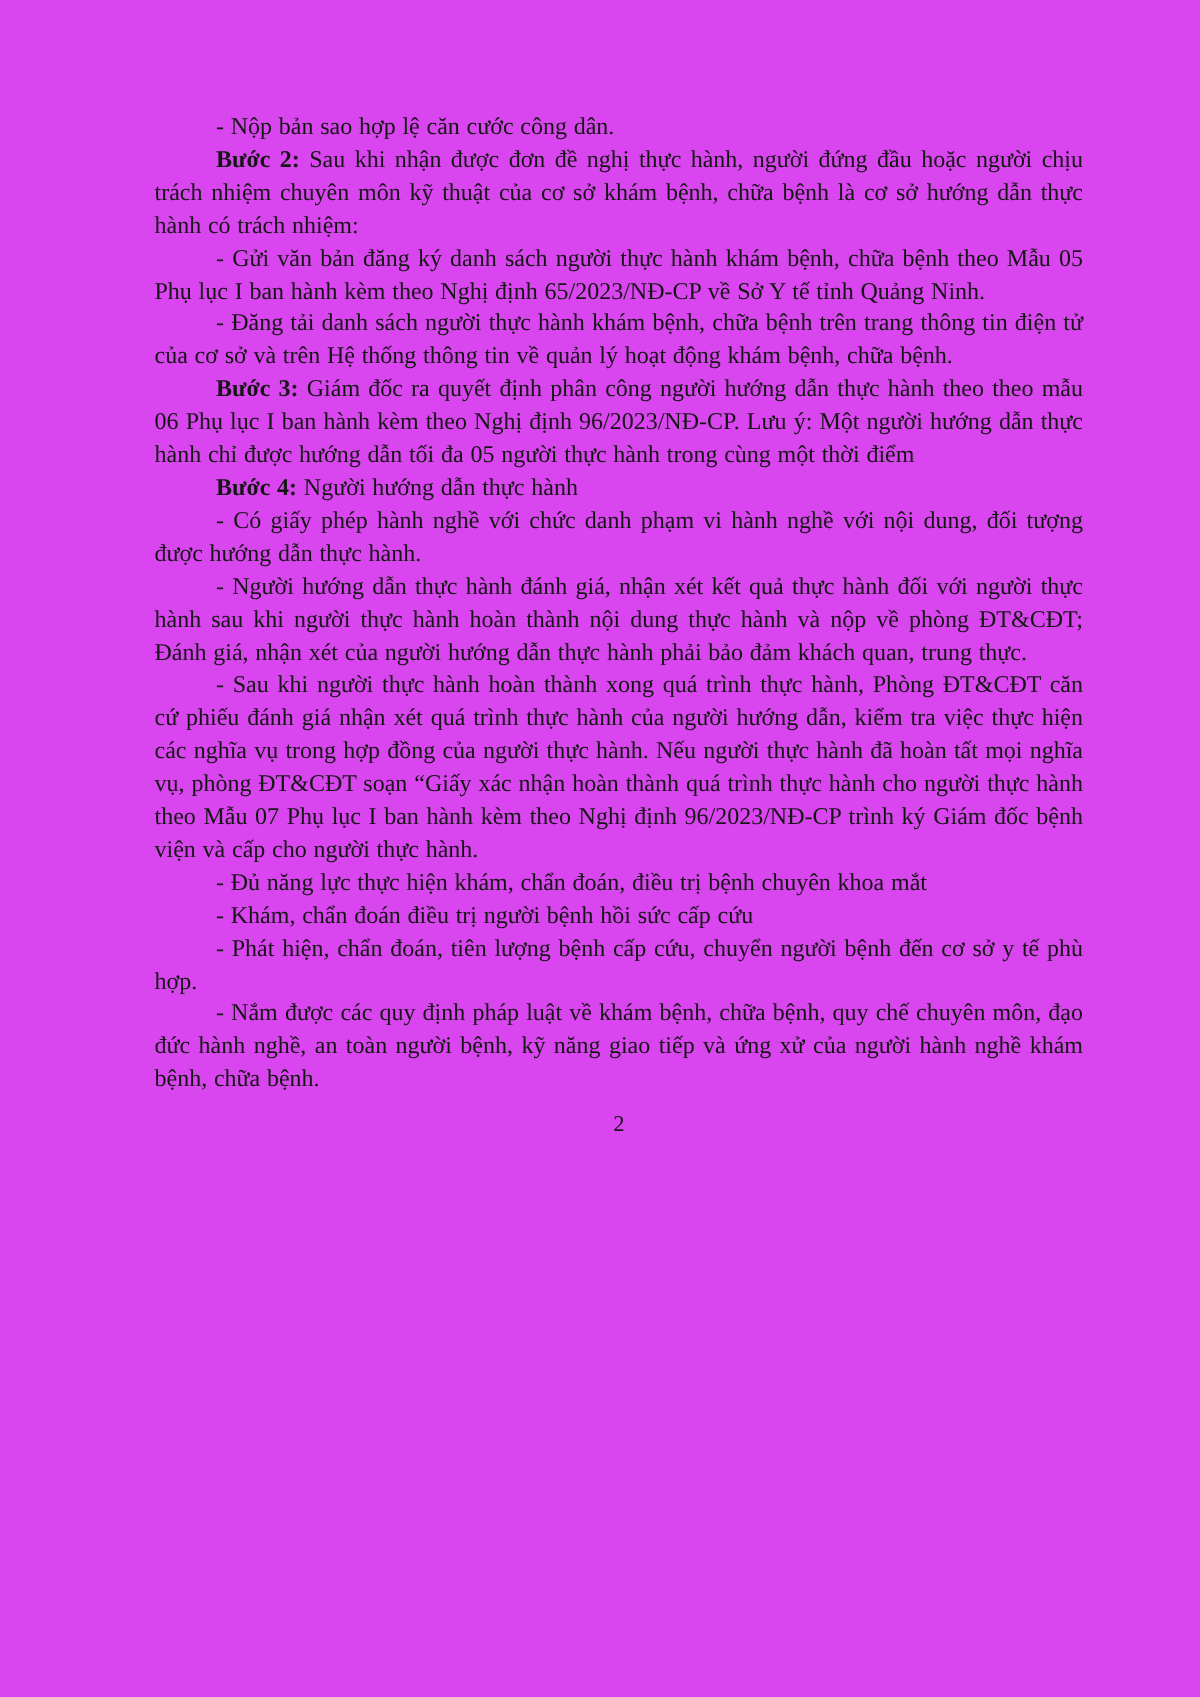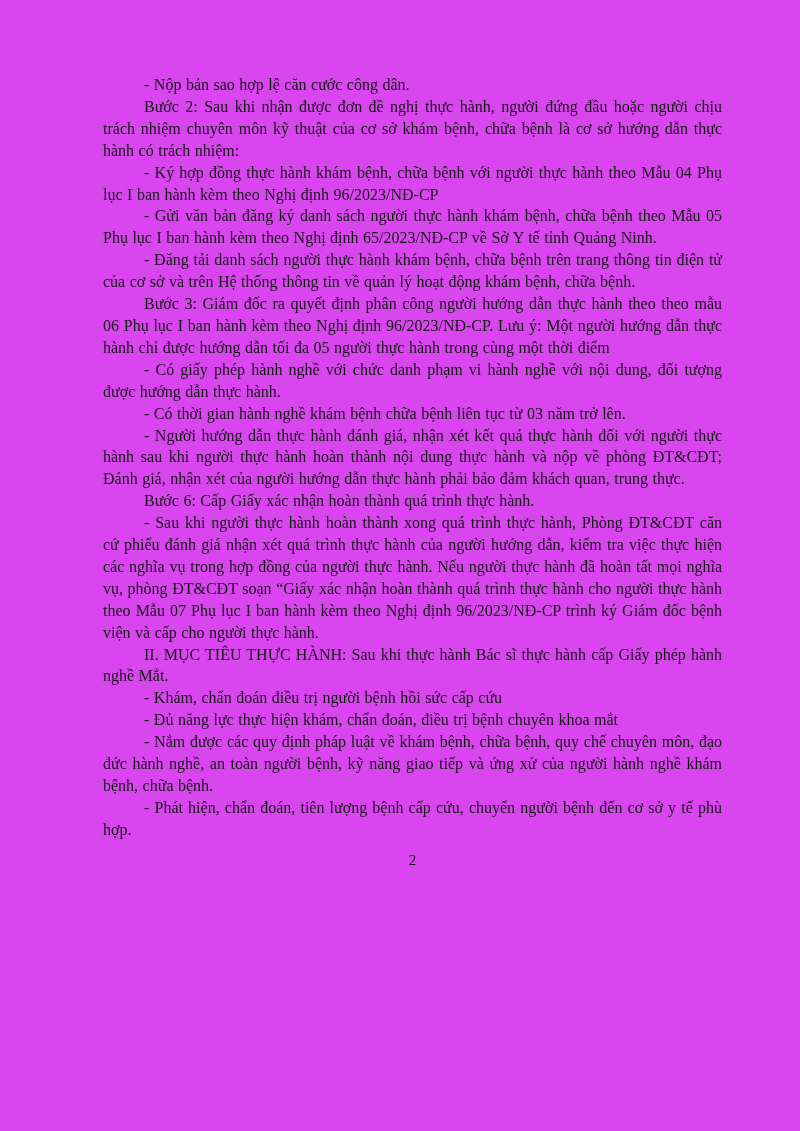--- a/index.html
+++ b/index.html
@@ -26,48 +26,45 @@
   .para {
     margin: 0;
     padding: 0;
     font-size: 16px;
     line-height: 21.9px;
     text-align: justify;
     text-indent: 41px;
     word-spacing: 0.5px;
   }
   .para b {
-    font-weight: normal;
+    font-weight: bold;
   }
   .page-number {
     margin-top: 9px;
     width: 100%;
     text-align: center;
     font-size: 15px;
     line-height: 20px;
   }
 </style>
 </head>
 <body>
 
 <div class="page">
   <div class="content">
 
     <p class="para"><b></b><span>- Nộp bản sao hợp lệ căn cước công dân.</span></p>
     <p class="para"><b>Bước 2:</b><span> Sau khi nhận được đơn đề nghị thực hành, người đứng đầu hoặc người chịu trách nhiệm chuyên môn kỹ thuật của cơ sở khám bệnh, chữa bệnh là cơ sở hướng dẫn thực hành có trách nhiệm:</span></p>
-    <p class="para"><b></b><span>- Ký hợp đồng thực hành khám bệnh, chữa bệnh với người thực hành theo Mẫu 04 Phụ lục I ban hành kèm theo Nghị định 96/2023/NĐ-CP</span></p>
     <p class="para"><b></b><span>- Gửi văn bản đăng ký danh sách người thực hành khám bệnh, chữa bệnh theo Mẫu 05 Phụ lục I ban hành kèm theo Nghị định 65/2023/NĐ-CP về Sở Y tế tỉnh Quảng Ninh.</span></p>
     <p class="para"><b></b><span>- Đăng tải danh sách người thực hành khám bệnh, chữa bệnh trên trang thông tin điện tử của cơ sở và trên Hệ thống thông tin về quản lý hoạt động khám bệnh, chữa bệnh.</span></p>
     <p class="para"><b>Bước 3:</b><span> Giám đốc ra quyết định phân công người hướng dẫn thực hành theo theo mẫu 06 Phụ lục I ban hành kèm theo Nghị định 96/2023/NĐ-CP. Lưu ý: Một người hướng dẫn thực hành chỉ được hướng dẫn tối đa 05 người thực hành trong cùng một thời điểm</span></p>
+    <p class="para"><b>Bước 4:</b><span> Người hướng dẫn thực hành</span></p>
     <p class="para"><b></b><span>- Có giấy phép hành nghề với chức danh phạm vi hành nghề với nội dung, đối tượng được hướng dẫn thực hành.</span></p>
-    <p class="para"><b></b><span>- Có thời gian hành nghề khám bệnh chữa bệnh liên tục từ 03 năm trở lên.</span></p>
     <p class="para"><b></b><span>- Người hướng dẫn thực hành đánh giá, nhận xét kết quả thực hành đối với người thực hành sau khi người thực hành hoàn thành nội dung thực hành và nộp về phòng ĐT&amp;CĐT; Đánh giá, nhận xét của người hướng dẫn thực hành phải bảo đảm khách quan, trung thực.</span></p>
-    <p class="para"><b>Bước 6:</b><span> Cấp Giấy xác nhận hoàn thành quá trình thực hành.</span></p>
     <p class="para"><b></b><span>- Sau khi người thực hành hoàn thành xong quá trình thực hành, Phòng ĐT&amp;CĐT căn cứ phiếu đánh giá nhận xét quá trình thực hành của người hướng dẫn, kiểm tra việc thực hiện các nghĩa vụ trong hợp đồng của người thực hành. Nếu người thực hành đã hoàn tất mọi nghĩa vụ, phòng ĐT&amp;CĐT soạn “Giấy xác nhận hoàn thành quá trình thực hành cho người thực hành theo Mẫu 07 Phụ lục I ban hành kèm theo Nghị định 96/2023/NĐ-CP trình ký Giám đốc bệnh viện và cấp cho người thực hành.</span></p>
-    <p class="para"><b>II. MỤC TIÊU THỰC HÀNH</b><span>: Sau khi thực hành Bác sĩ thực hành cấp Giấy phép hành nghề Mắt.</span></p>
+    <p class="para"><b></b><span>- Đủ năng lực thực hiện khám, chẩn đoán, điều trị bệnh chuyên khoa mắt</span></p>
     <p class="para"><b></b><span>- Khám, chẩn đoán điều trị người bệnh hồi sức cấp cứu</span></p>
-    <p class="para"><b></b><span>- Đủ năng lực thực hiện khám, chẩn đoán, điều trị bệnh chuyên khoa mắt</span></p>
+    <p class="para"><b></b><span>- Phát hiện, chẩn đoán, tiên lượng bệnh cấp cứu, chuyển người bệnh đến cơ sở y tế phù hợp.</span></p>
     <p class="para"><b></b><span>- Nắm được các quy định pháp luật về khám bệnh, chữa bệnh, quy chế chuyên môn, đạo đức hành nghề, an toàn người bệnh, kỹ năng giao tiếp và ứng xử của người hành nghề khám bệnh, chữa bệnh.</span></p>
-    <p class="para"><b></b><span>- Phát hiện, chẩn đoán, tiên lượng bệnh cấp cứu, chuyển người bệnh đến cơ sở y tế phù hợp.</span></p>
 
     <div class="page-number">2</div>
   </div>
 </div>
 
 </body></html>

